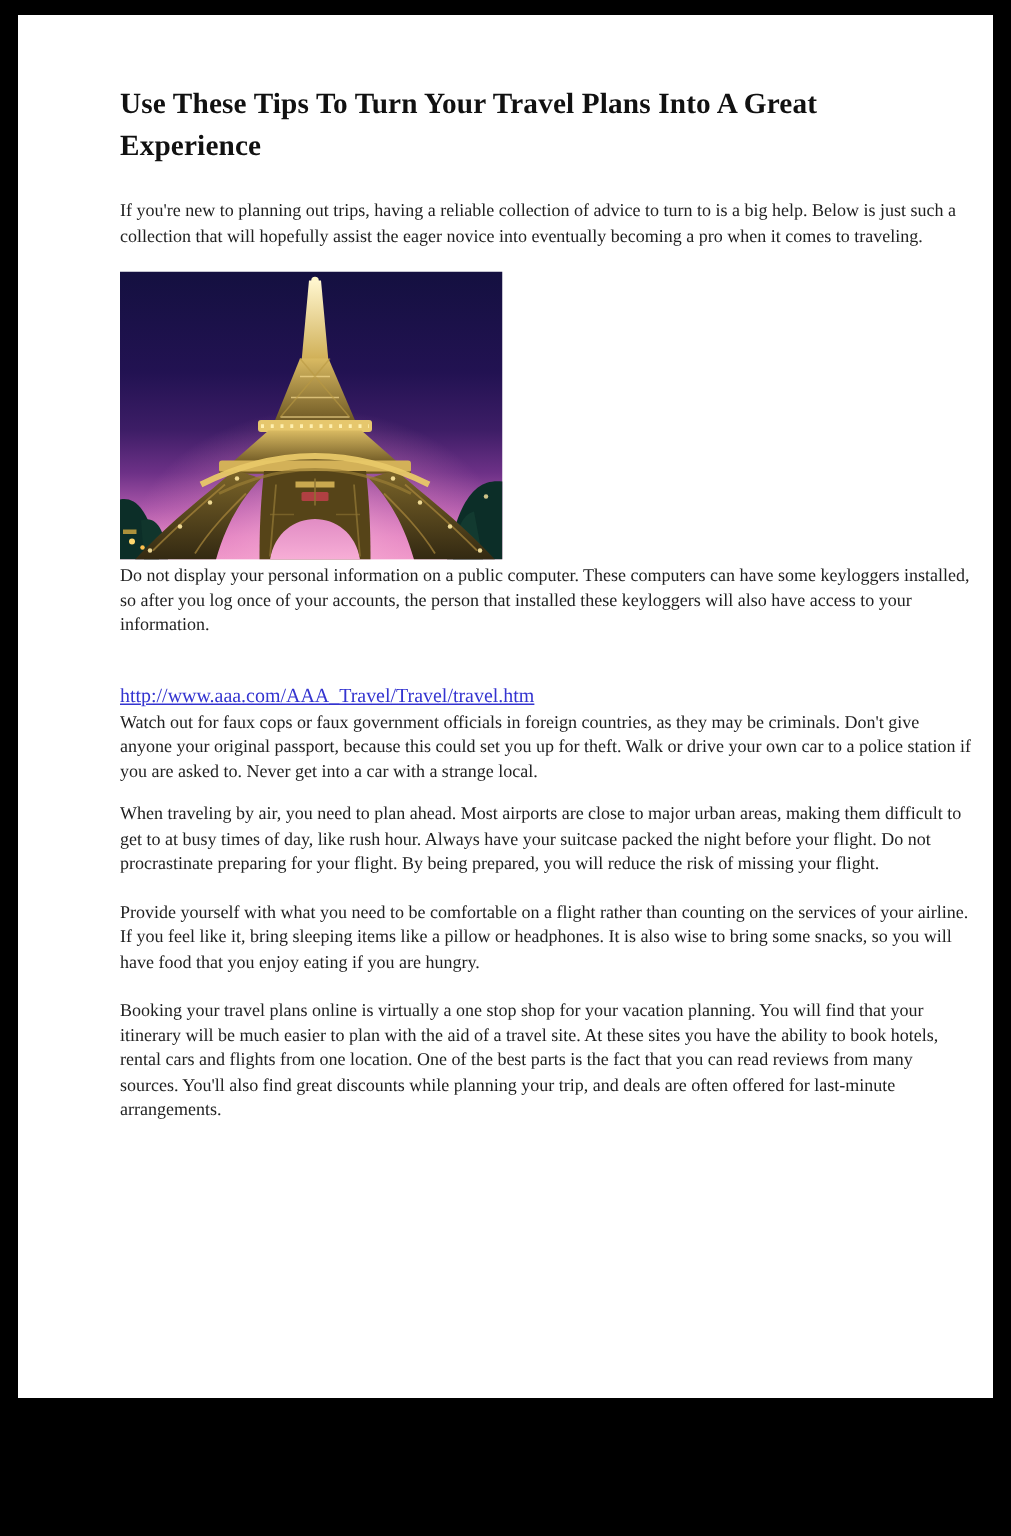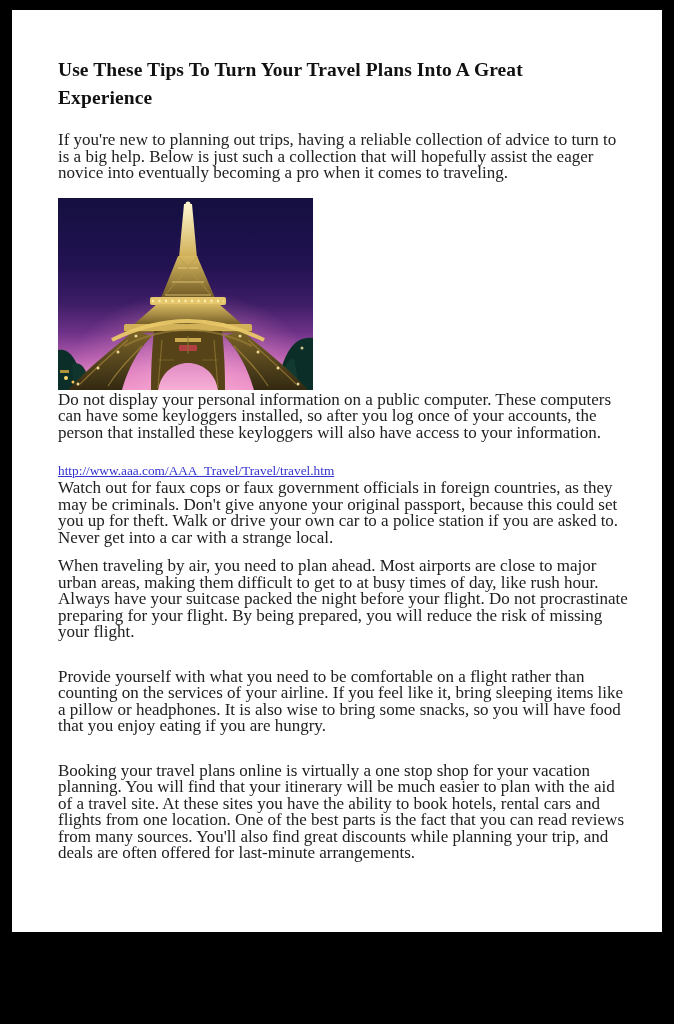--- a/index.html
+++ b/index.html
@@ -17,45 +17,45 @@
     background: #000000;
   }
   .paper {
     position: absolute;
     left: 12px;
     top: 10px;
     width: 650px;
     height: 922px;
     background: #ffffff;
     box-sizing: border-box;
-    padding: 46px 0 0 46px;
+    padding: 46px 0 0 68px;
     overflow: hidden;
   }
   h1.title {
     margin: 0 0 20px 0;
     width: 530px;
     font-family: "Liberation Serif", "DejaVu Serif", serif;
     font-weight: bold;
     font-size: 19.5px;
     line-height: 28px;
     color: #111111;
     letter-spacing: 0.1px;
   }
   .para {
     width: 570px;
     font-family: "Liberation Serif", "DejaVu Serif", serif;
-    font-size: 17px;
+    font-size: 12px;
     line-height: 16.5px;
     color: #212121;
     margin: 0;
   }
   .mt2  { margin-top: 2px; }
   .mt12 { margin-top: 12px; }
-  .mt13 { margin-top: 19px; }
-  .mt16 { margin-top: 28px; }
+  .mt13 { margin-top: 29px; }
+  .mt16 { margin-top: 16px; }
   .mt18 { margin-top: 18px; }
   .mt30 { margin-top: 30px; }
   .photo {
     width: 255px;
     height: 192px;
     margin-top: 16px;
     display: block;
   }
   .photo svg { display: block; }
   .link-line {

